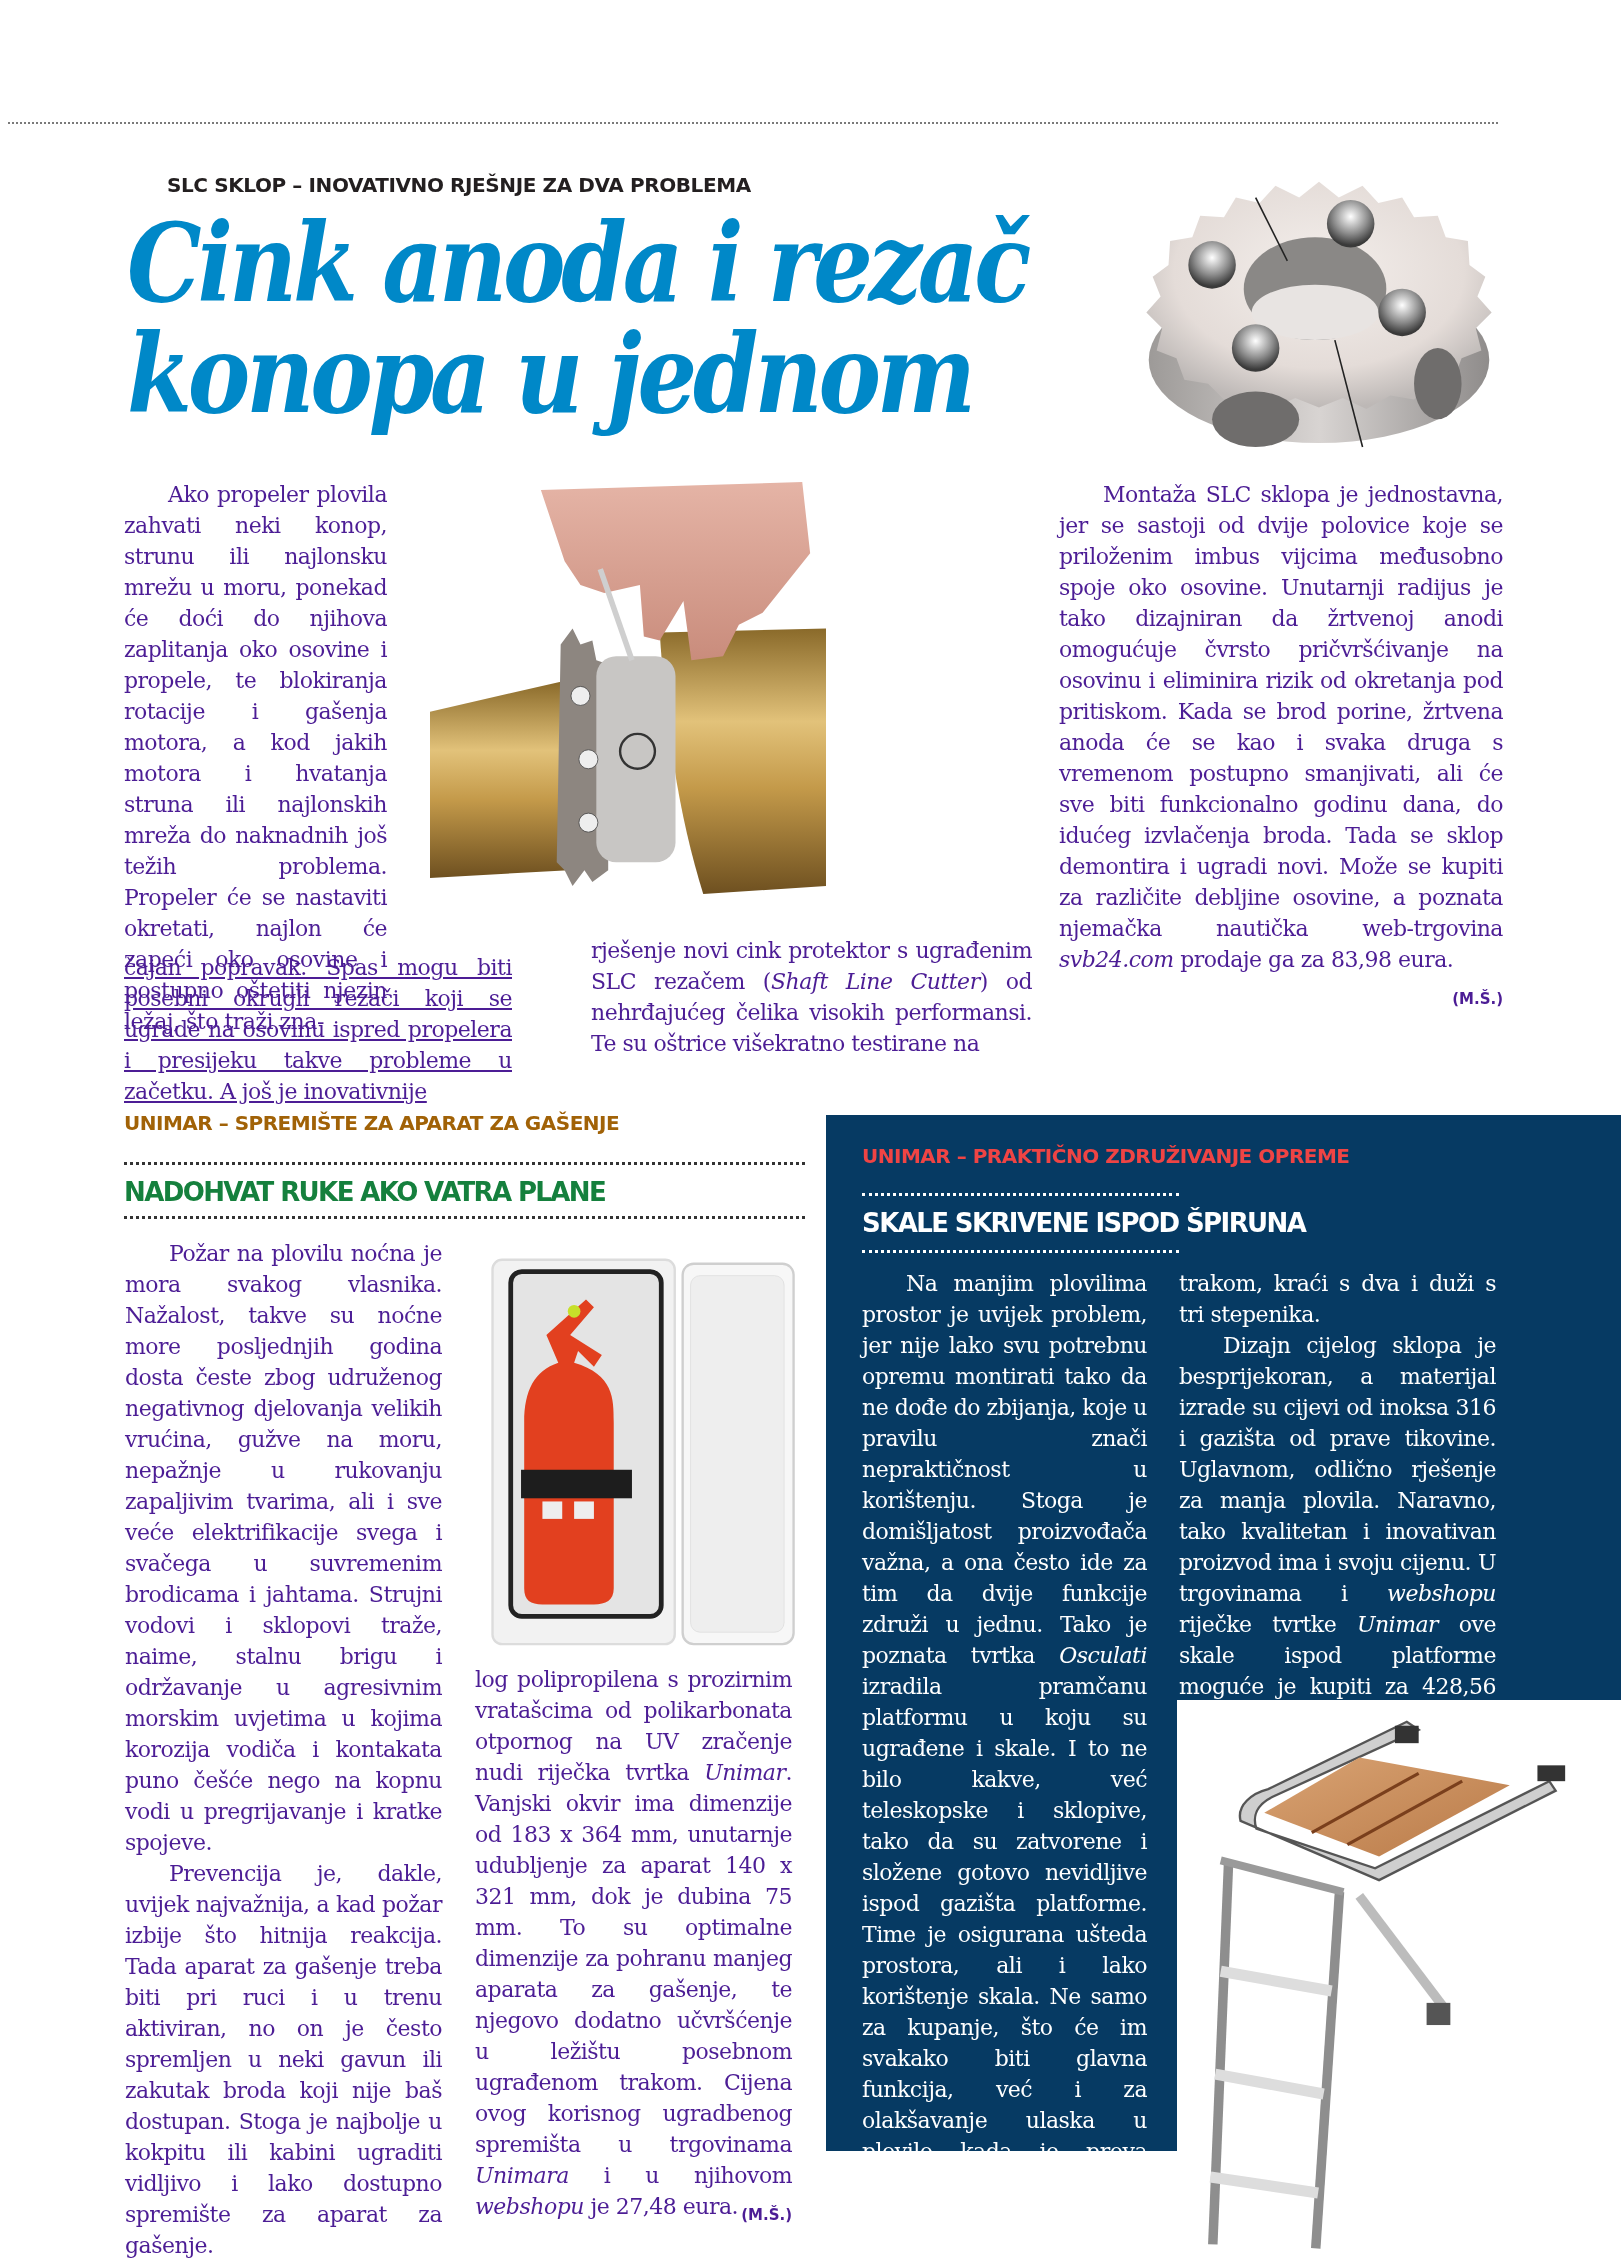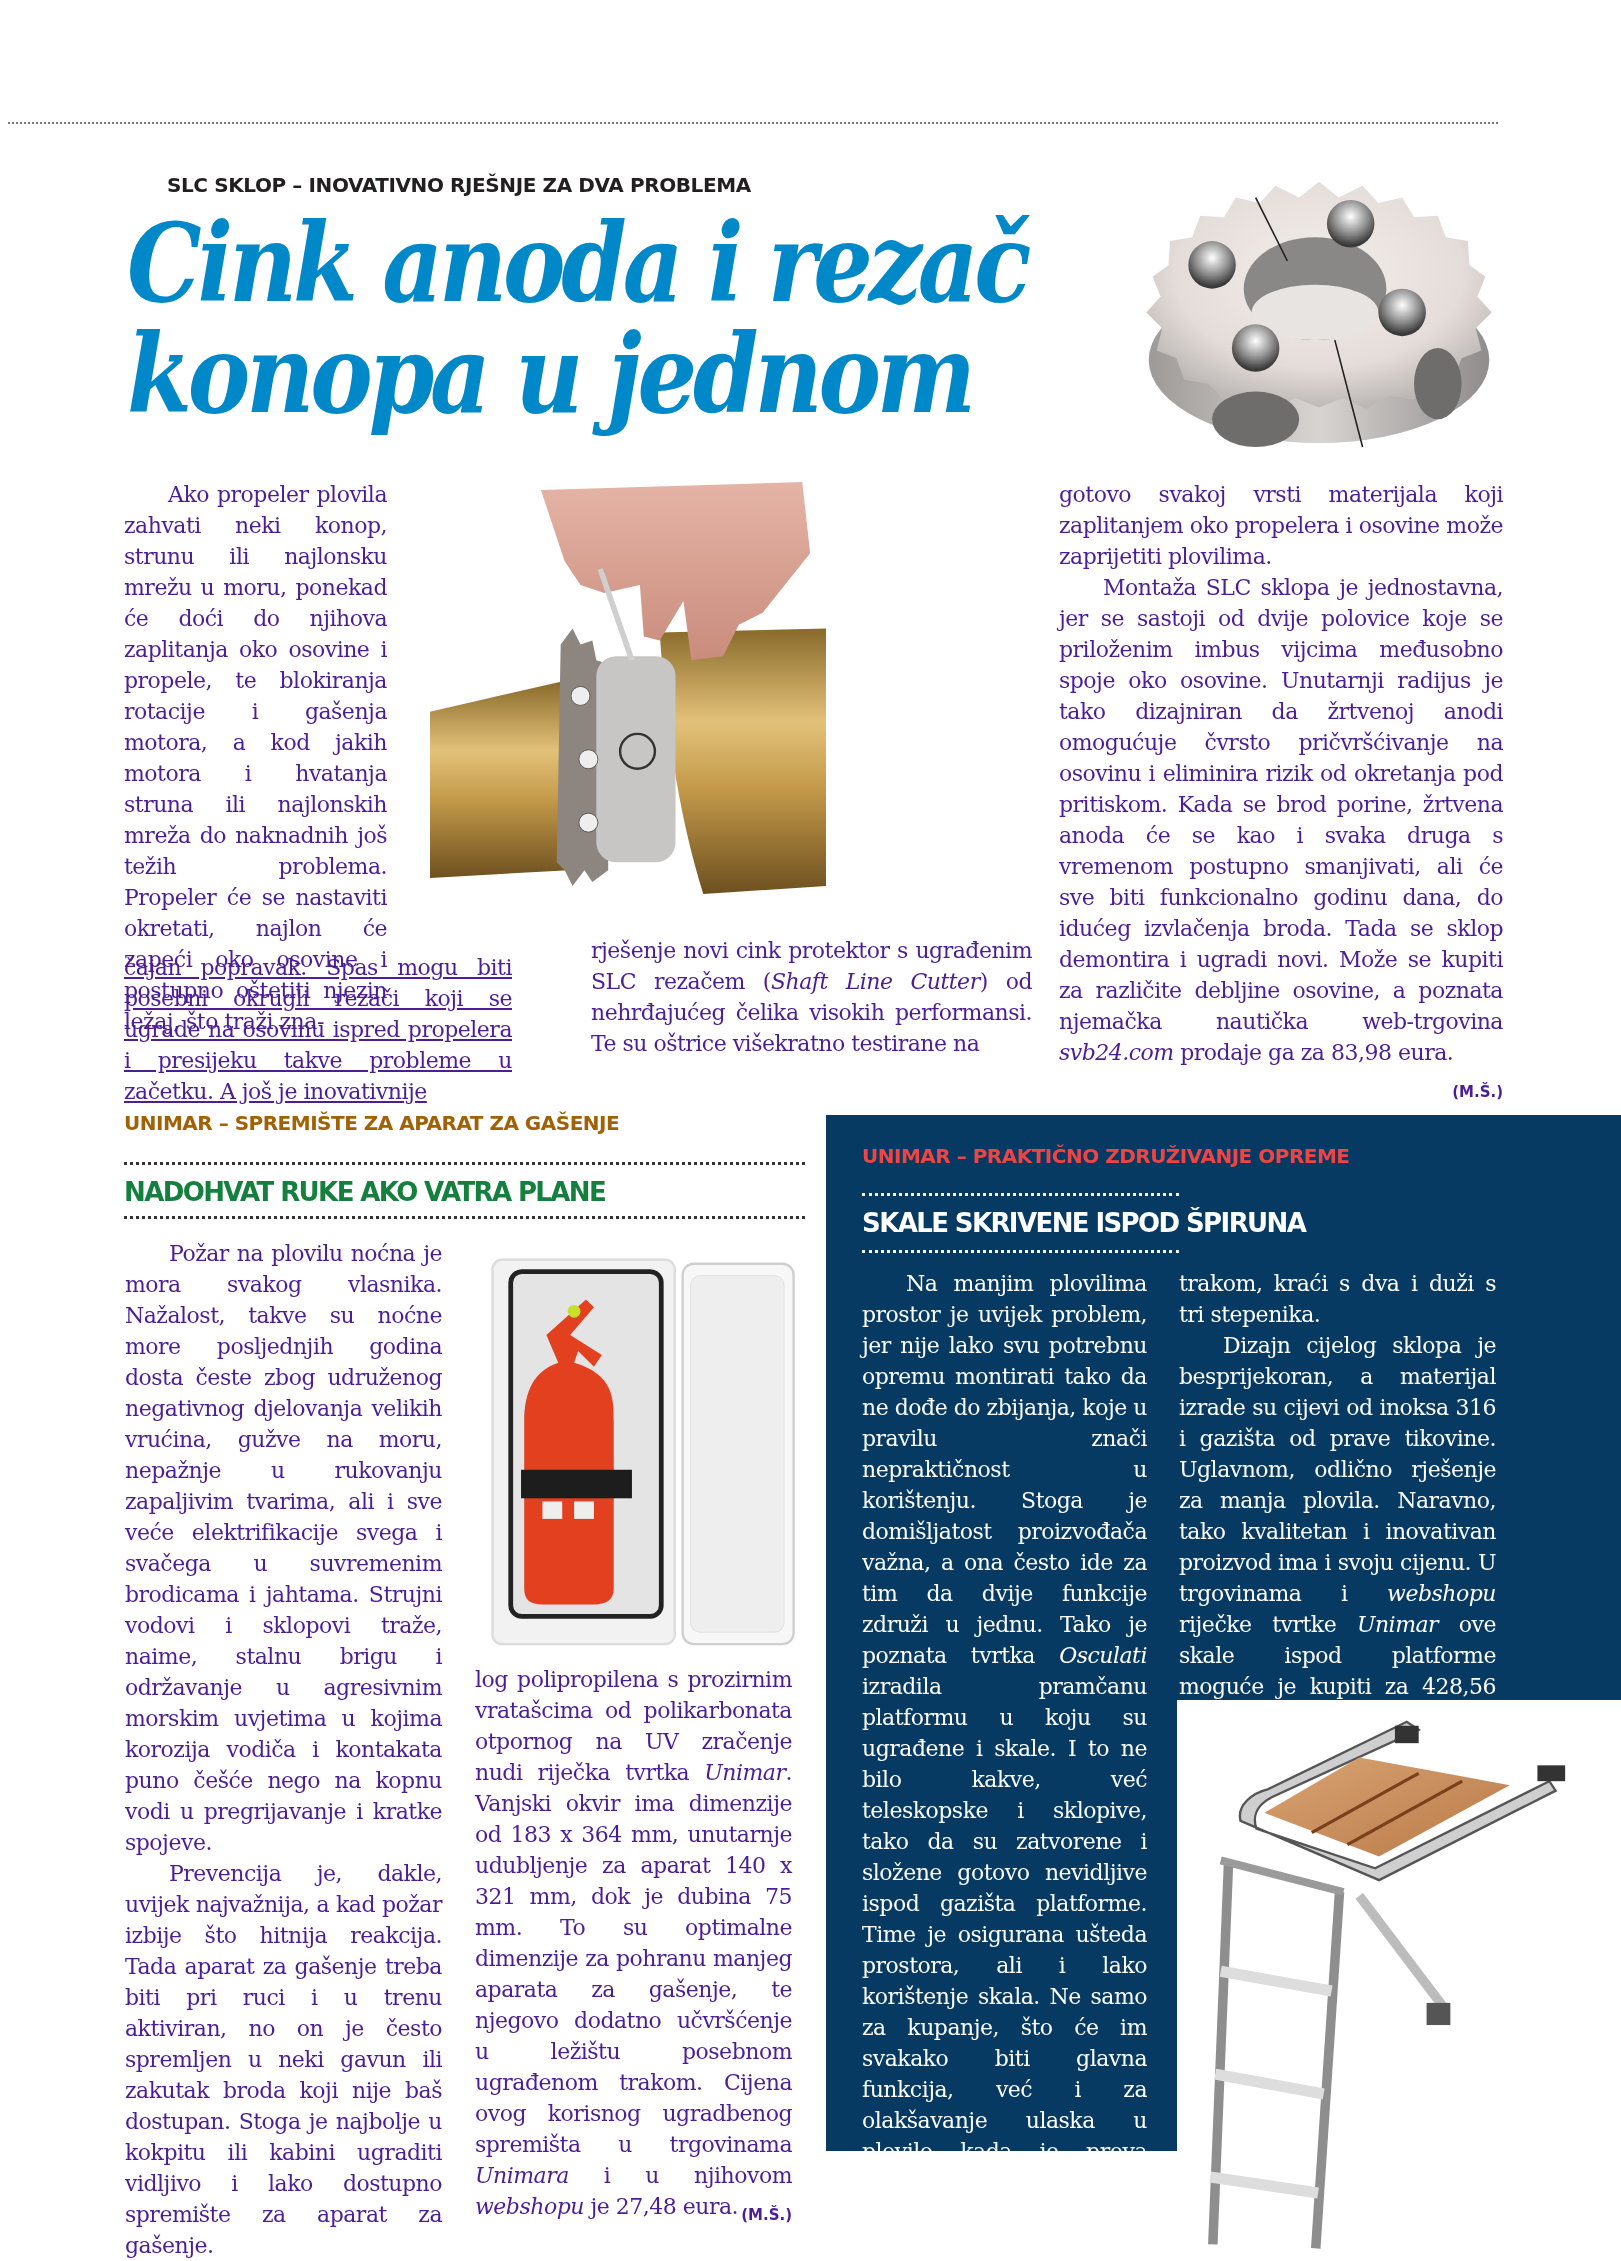--- a/index.html
+++ b/index.html
@@ -103,21 +103,20 @@
 
     <line x1="215" y1="120" x2="255" y2="235" stroke="#cfcfcf" stroke-width="7"></line>
   </svg>
 </div>
 
 <div class="abs col" style="left:591px; top:935px; width:441px;">
   <p class="noind"><span>rješenje novi cink protektor s ugrađenim SLC rezačem (</span><em>Shaft Line Cutter</em><span>) od nehrđajućeg čelika visokih performansi. Te su oštrice višekratno testirane na</span></p>
 </div>
 
 <div class="abs col" style="left:1059px; top:479px; width:444px;">
-  <p class="noind">gotovo svakoj vrsti materijala koji zaplitanjem oko propelera i osovine može zaprijetiti plovilima.</p>
   <p><span>Montaža SLC sklopa je jednostavna, jer se sastoji od dvije polovice koje se priloženim imbus vijcima međusobno spoje oko osovine. Unutarnji radijus je tako dizajniran da žrtvenoj anodi omogućuje čvrsto pričvršćivanje na osovinu i eliminira rizik od okretanja pod pritiskom. Kada se brod porine, žrtvena anoda će se kao i svaka druga s vremenom postupno smanjivati, ali će sve biti funkcionalno godinu dana, do idućeg izvlačenja broda. Tada se sklop demontira i ugradi novi. Može se kupiti za različite debljine osovine, a poznata njemačka nautička web-trgovina </span><em>svb24.com</em><span> prodaje ga za 83,98 eura.</span><span class="sig">(M.Š.)</span></p>
 </div>
 
 <div class="abs section-kicker" style="left:124px; top:1111px; color:#a16207;">UNIMAR – SPREMIŠTE ZA APARAT ZA GAŠENJE</div>
 <div class="abs dots" style="left:124px; top:1162px; width:681px;"></div>
 <div class="abs section-title" style="left:124px; top:1177px; color:#15803d;">NADOHVAT RUKE AKO VATRA PLANE</div>
 <div class="abs dots" style="left:124px; top:1216px; width:681px;"></div>
 
 <div class="abs col" style="left:125px; top:1238px; width:317px;">
   <p>Požar na plovilu noćna je mora svakog vlasnika. Nažalost, takve su noćne more posljednjih godina dosta česte zbog udruženog negativnog djelovanja velikih vrućina, gužve na moru, nepažnje u rukovanju zapaljivim tvarima, ali i sve veće elektrifikacije svega i svačega u suvremenim brodicama i jahtama. Strujni vodovi i sklopovi traže, naime, stalnu brigu i održavanje u agresivnim morskim uvjetima u kojima korozija vodiča i kontakata puno češće nego na kopnu vodi u pregrijavanje i kratke spojeve.</p>

